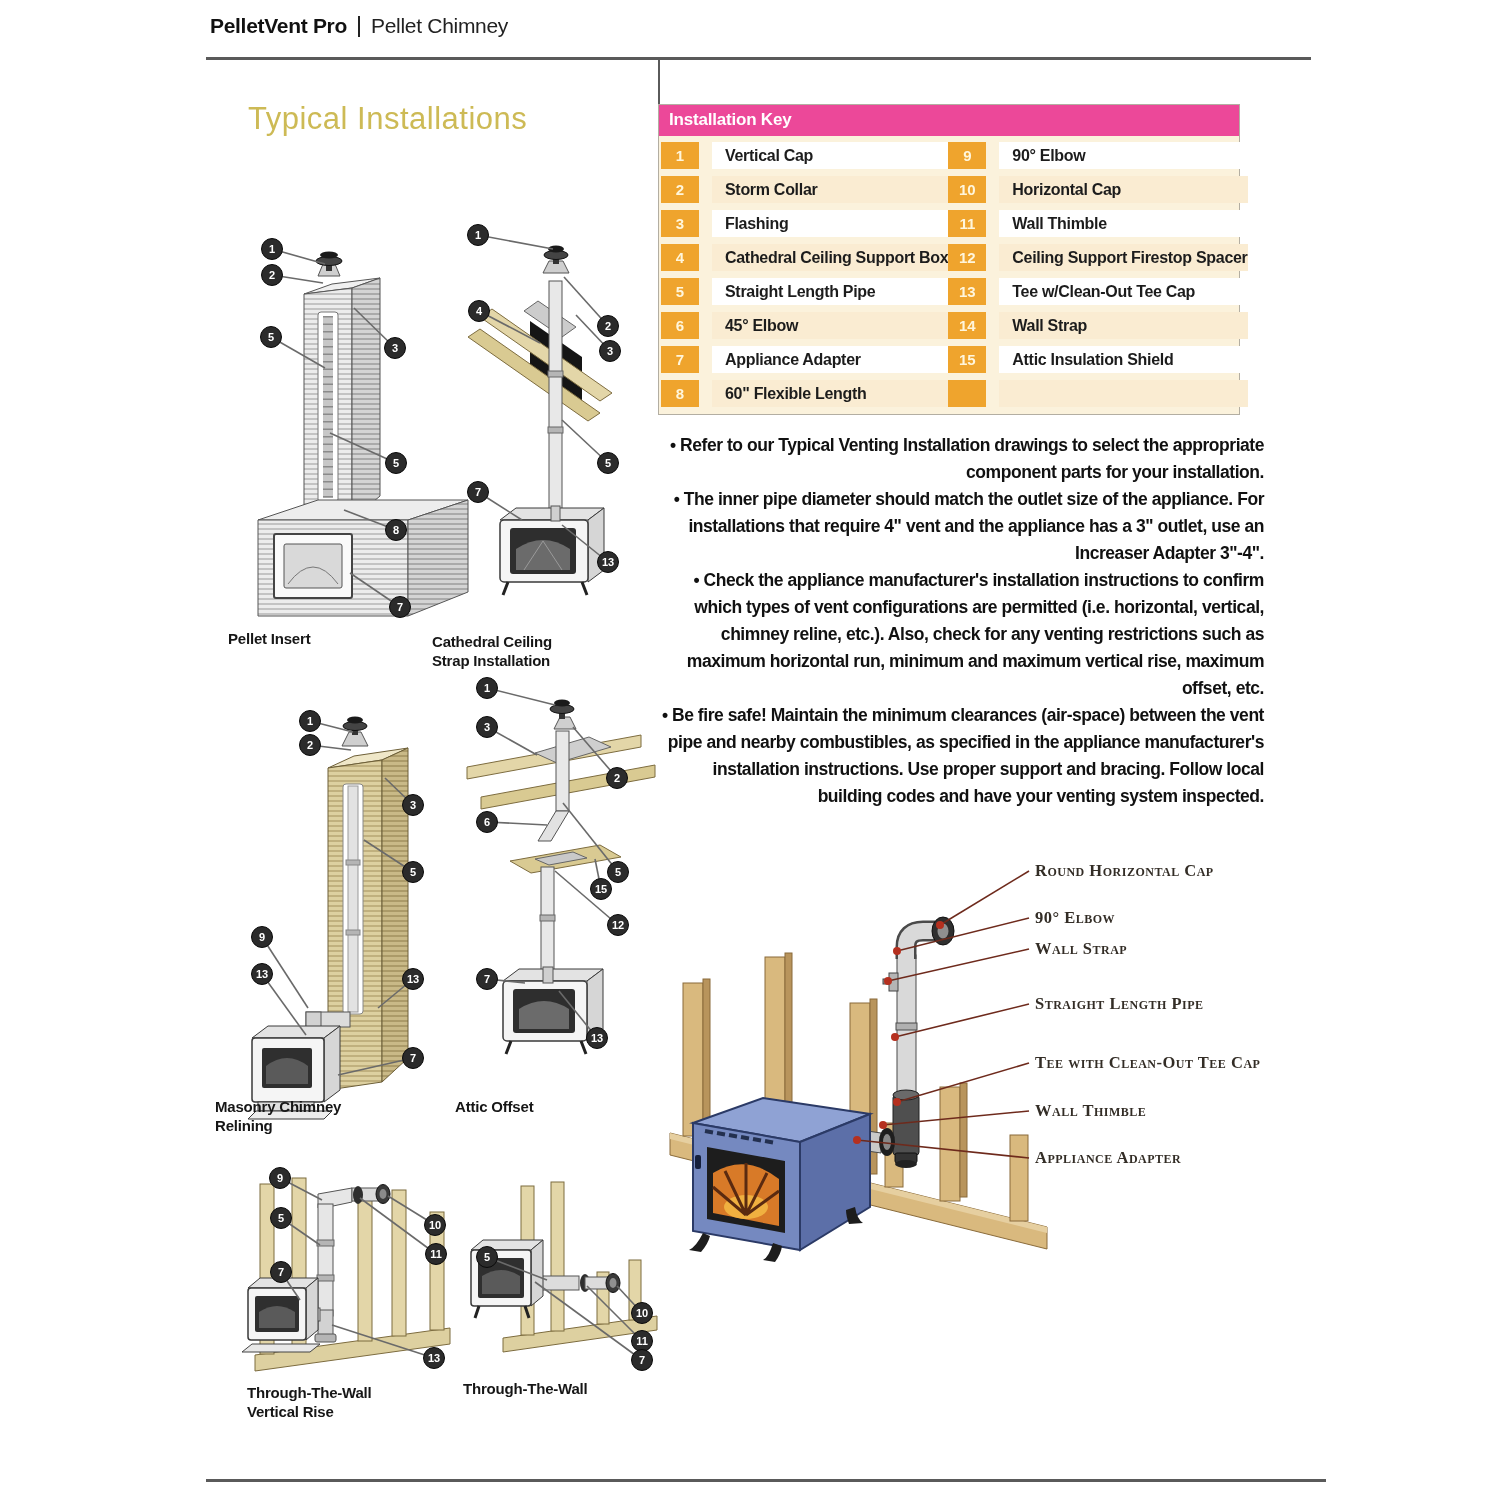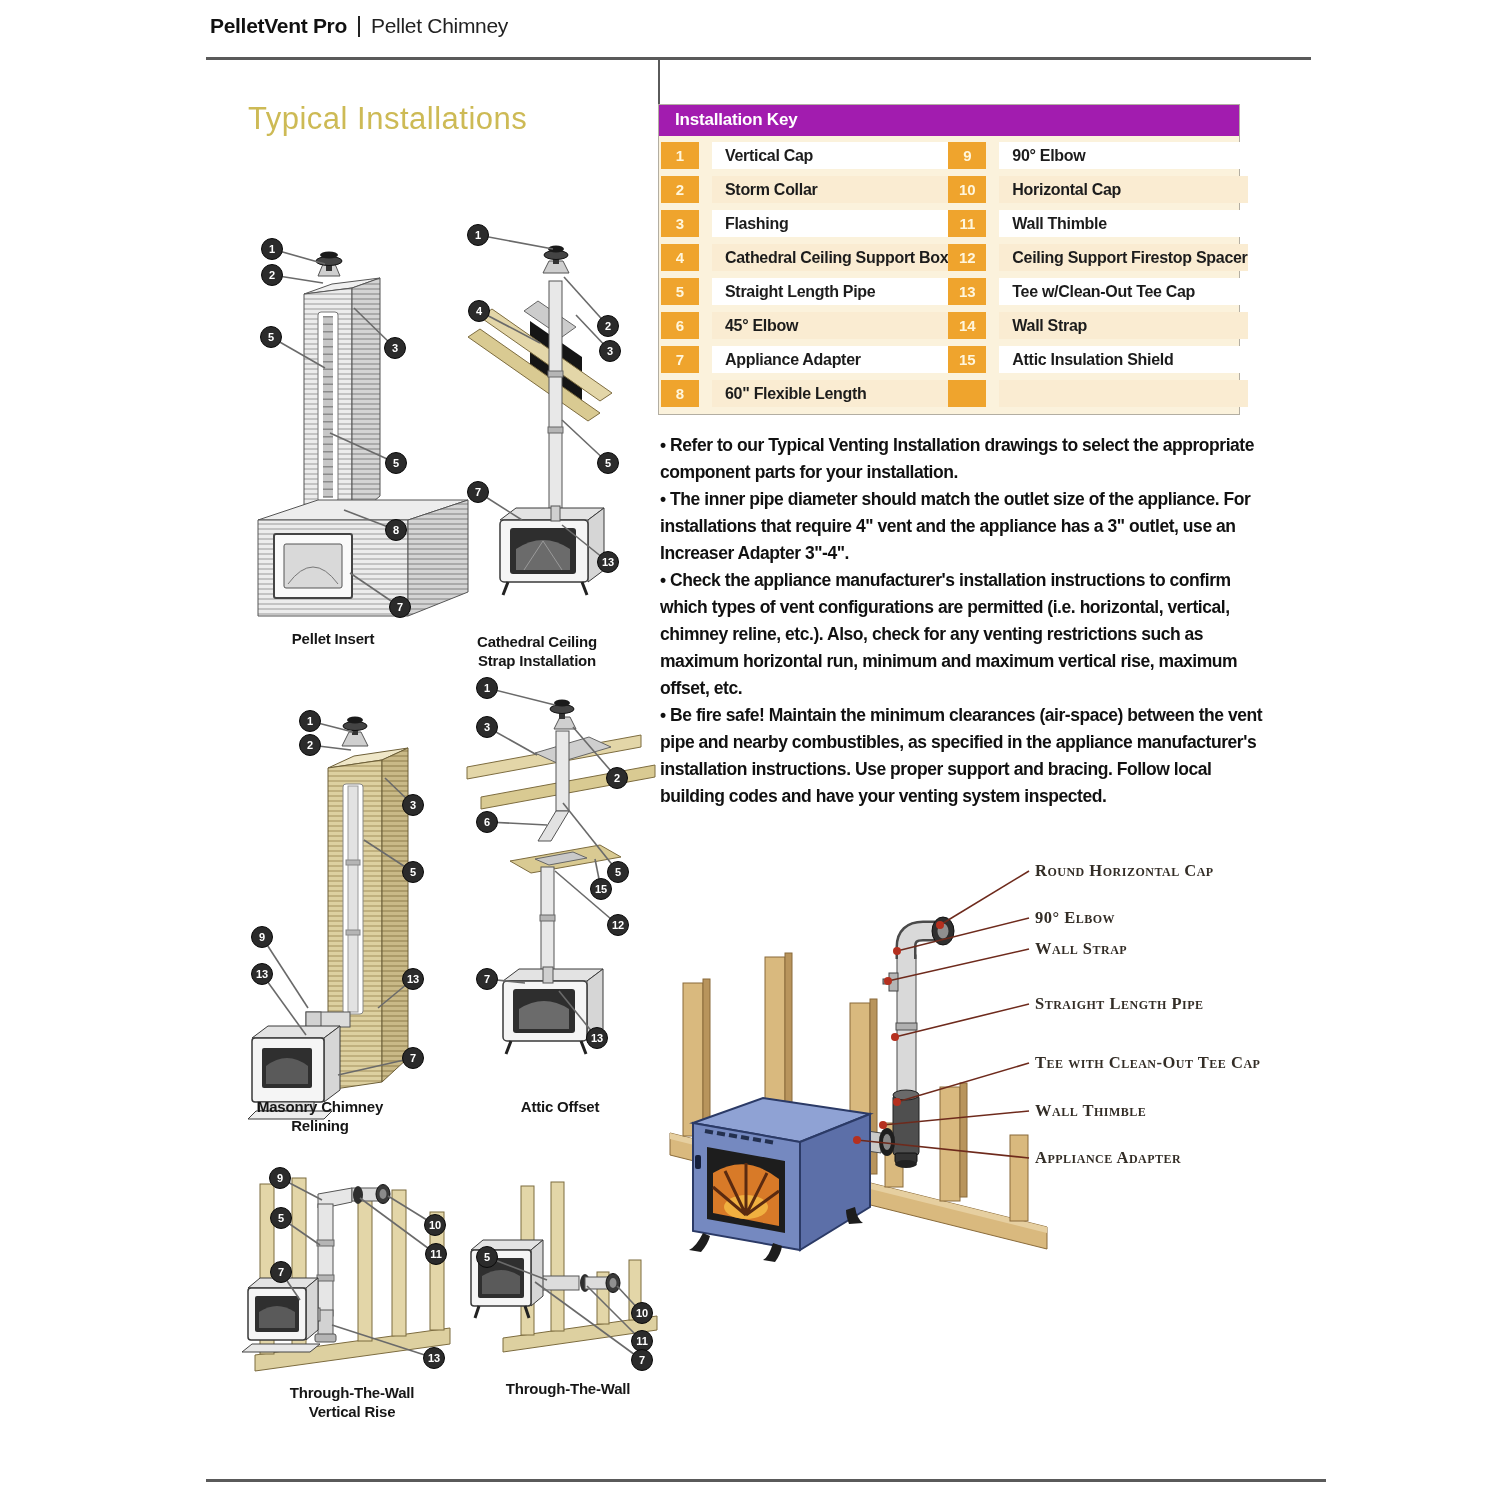--- a/index.html
+++ b/index.html
@@ -14,40 +14,40 @@
   .subtitle{font-weight:normal;color:#222;}
   .rule{background:#5a5a5a;height:3px;}
   .top-rule{left:206px;top:57px;width:1105px;}
   .bottom-rule{left:206px;top:1479px;width:1120px;}
   .vert-rule{left:658px;top:57px;width:2px;height:47px;background:#5a5a5a;}
 
   .section-title{left:248px;top:101px;font-size:31px;font-weight:400;color:#CDBA55;letter-spacing:0.5px;margin:0;}
 
   
   .key-table{left:658px;top:104px;width:582px;border:1px solid #b3aea2;background:#FBF2DC;box-sizing:border-box;}
-  .key-header{background:#a21caf;color:#ffffff;font-weight:bold;font-size:17px;
-              padding:5px 10px 6px 16px;letter-spacing:-0.2px;}
+  .key-header{background:#ec4899;color:#ffffff;font-weight:bold;font-size:17px;
+              padding:5px 10px 6px 10px;letter-spacing:-0.2px;}
   .key-body{display:flex;padding:2px 4px 4px 2px;}
   .key-col-left{flex:0 0 240px;}
   .key-col-right{flex:1;}
   .key-row{height:34px;display:flex;align-items:center;}
   .key-num{flex:none;width:38px;height:27px;background:#EFA42D;color:#FFF6DC;font-weight:bold;
            font-size:15px;display:flex;align-items:center;justify-content:center;}
   .key-label{flex:1;height:27px;line-height:27px;margin-left:13px;padding-left:13px;
              font-weight:bold;font-size:16px;color:#1c1c1c;letter-spacing:-0.3px;background:#ffffff;
              white-space:nowrap;overflow:hidden;}
   .key-row:nth-child(even) .key-label{background:#FAECD2;}
 
   
   .notes{left:660px;top:432px;width:604px;font-size:17.5px;font-weight:bold;letter-spacing:-0.45px;
-         line-height:27px;color:#111;}
+         line-height:27px;color:#111;text-align:right;}
   .notes p{margin:0;}
 
   
-  .caption{width:210px;text-align:center;font-weight:bold;font-size:15px;line-height:19px;color:#161616;letter-spacing:-0.2px;}
+  .caption{width:210px;font-weight:bold;font-size:15px;line-height:19px;color:#161616;letter-spacing:-0.2px;}
 
   
   svg{position:absolute;overflow:visible;}
   .co-line{stroke:#6a6a6a;stroke-width:1.6;}
   .co-c{fill:#2b2b2b;stroke:#0a0a0a;stroke-width:1;}
   .co-t{fill:#ffffff;font-family:"Liberation Sans",sans-serif;font-weight:bold;font-size:11px;text-anchor:middle;}
   .ill-label{font-family:"Liberation Serif",serif;font-variant:small-caps;font-weight:bold;
              font-size:16.5px;fill:#332d26;letter-spacing:0.5px;}
   .ill-lead{stroke:#6e2a1c;stroke-width:1.6;}
   .ill-dot{fill:#b5301f;}

